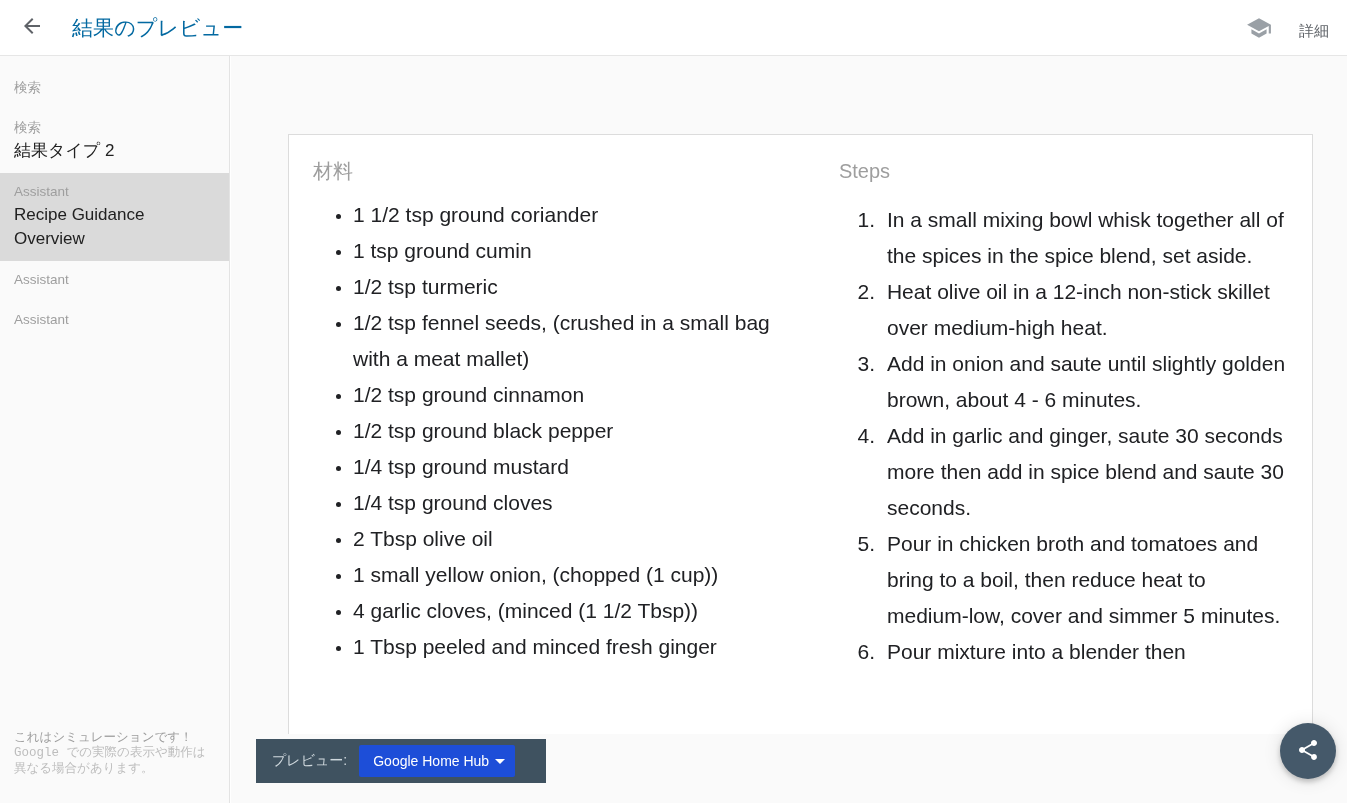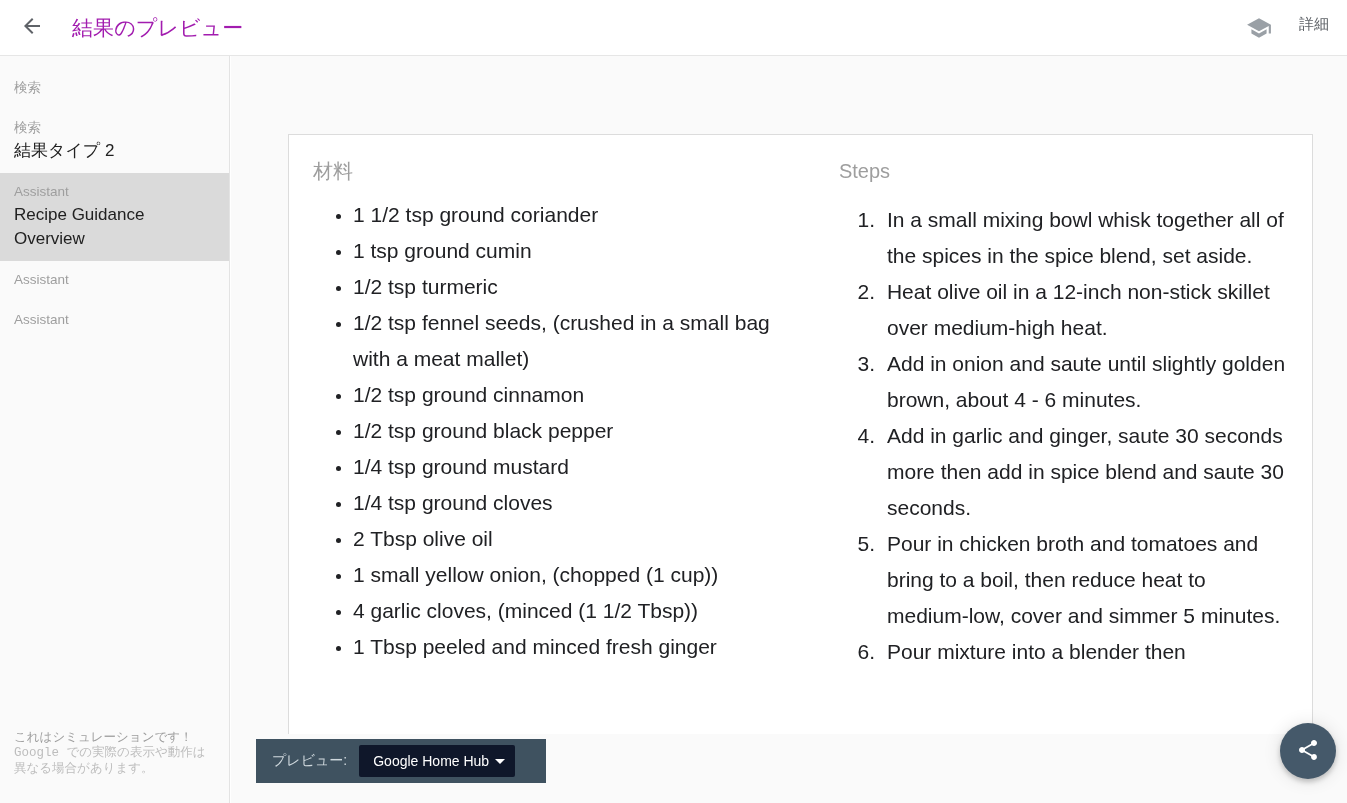--- a/index.html
+++ b/index.html
@@ -43,30 +43,30 @@
     align-items: center;
     justify-content: center;
     cursor: pointer;
   }
   .back-btn svg { width: 24px; height: 24px; fill: #5f6368; }
 
   .page-title {
     margin-left: 16px;
     font-size: 21px;
     font-weight: 400;
-    color: #a21caf;
+    color: #0369a1;
     letter-spacing: 0.1px;
     white-space: nowrap;
   }
 
   .topbar-right {
     margin-left: auto;
     margin-right: 10px;
     display: flex;
-    align-items: flex-start;
+    align-items: flex-end;
     gap: 27px;
     cursor: pointer;
     padding: 6px 8px;
     border-radius: 4px;
   }
   .cap-icon { width: 26px; height: 26px; display: block; }
   .cap-icon svg { width: 26px; height: 26px; fill: #9aa0a6; display: block; }
   .details-label {
     font-size: 15px;
     color: #5f6368;
@@ -200,21 +200,21 @@
     z-index: 30;
   }
   .preview-label {
     font-size: 14px;
     color: #cfd8dd;
     white-space: nowrap;
   }
   .device-select {
     margin-left: 12px;
     height: 32px;
-    background: #0f172a;
+    background: #1d4ed8;
     border: none;
     border-radius: 2px;
     display: flex;
     align-items: center;
     padding: 0 10px 0 14px;
     gap: 6px;
     cursor: pointer;
   }
   .device-name {
     font-size: 14px;

